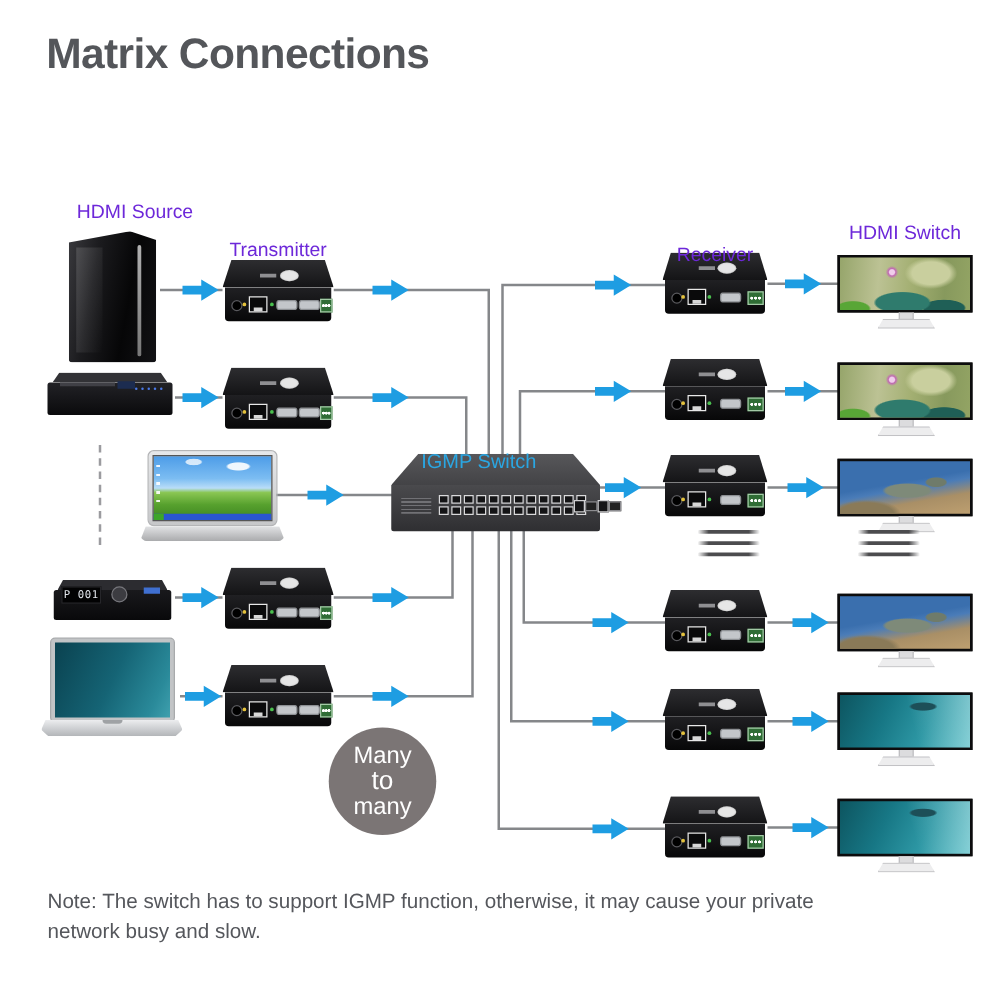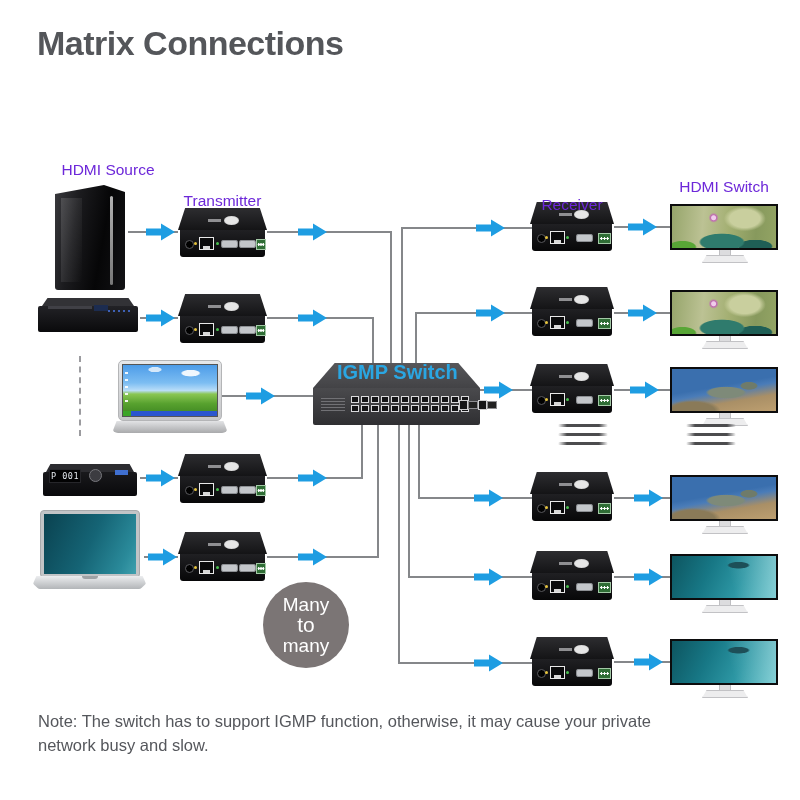--- a/index.html
+++ b/index.html
@@ -8,21 +8,21 @@
   .abs{position:absolute;}
   
   #title{left:37px;top:24px;font-size:34px;font-weight:700;color:#54565a;letter-spacing:-.5px;}
   #subtitle{left:38px;top:72px;font-size:17px;color:#55575c;}
   
   .lbl{font-size:15.5px;color:#6d28d9;text-align:center;z-index:3;}
   #lbl-source{left:48px;top:161px;width:120px;}
   #lbl-tx{left:170px;top:192px;width:105px;}
   #lbl-rx{left:528px;top:184px;width:88px;margin-top:12px;}
   #lbl-disp{left:663px;top:178px;width:122px;}
-  #lbl-switch{left:337px;top:361px;font-size:20px;font-weight:700;z-index:4;}
+  #lbl-switch{left:337px;top:361px;font-size:16px;font-weight:400;z-index:4;}
   
   #wires{left:0;top:0;z-index:1;}
   #devices{left:0;top:0;width:800px;height:764px;z-index:2;}
   
   .devbox{position:absolute;width:89px;height:50px;}
   .devbox .topface{position:absolute;left:0;top:0;width:100%;height:22px;
      background:linear-gradient(180deg,#2d2d30,#141416);
      clip-path:polygon(8% 0,92% 0,100% 100%,0 100%);}
   .devbox .logo{position:absolute;top:8px;left:52%;width:15px;height:9px;background:#e6e6e6;
      border-radius:50%;box-shadow:0 0 1px #888 inset;}

